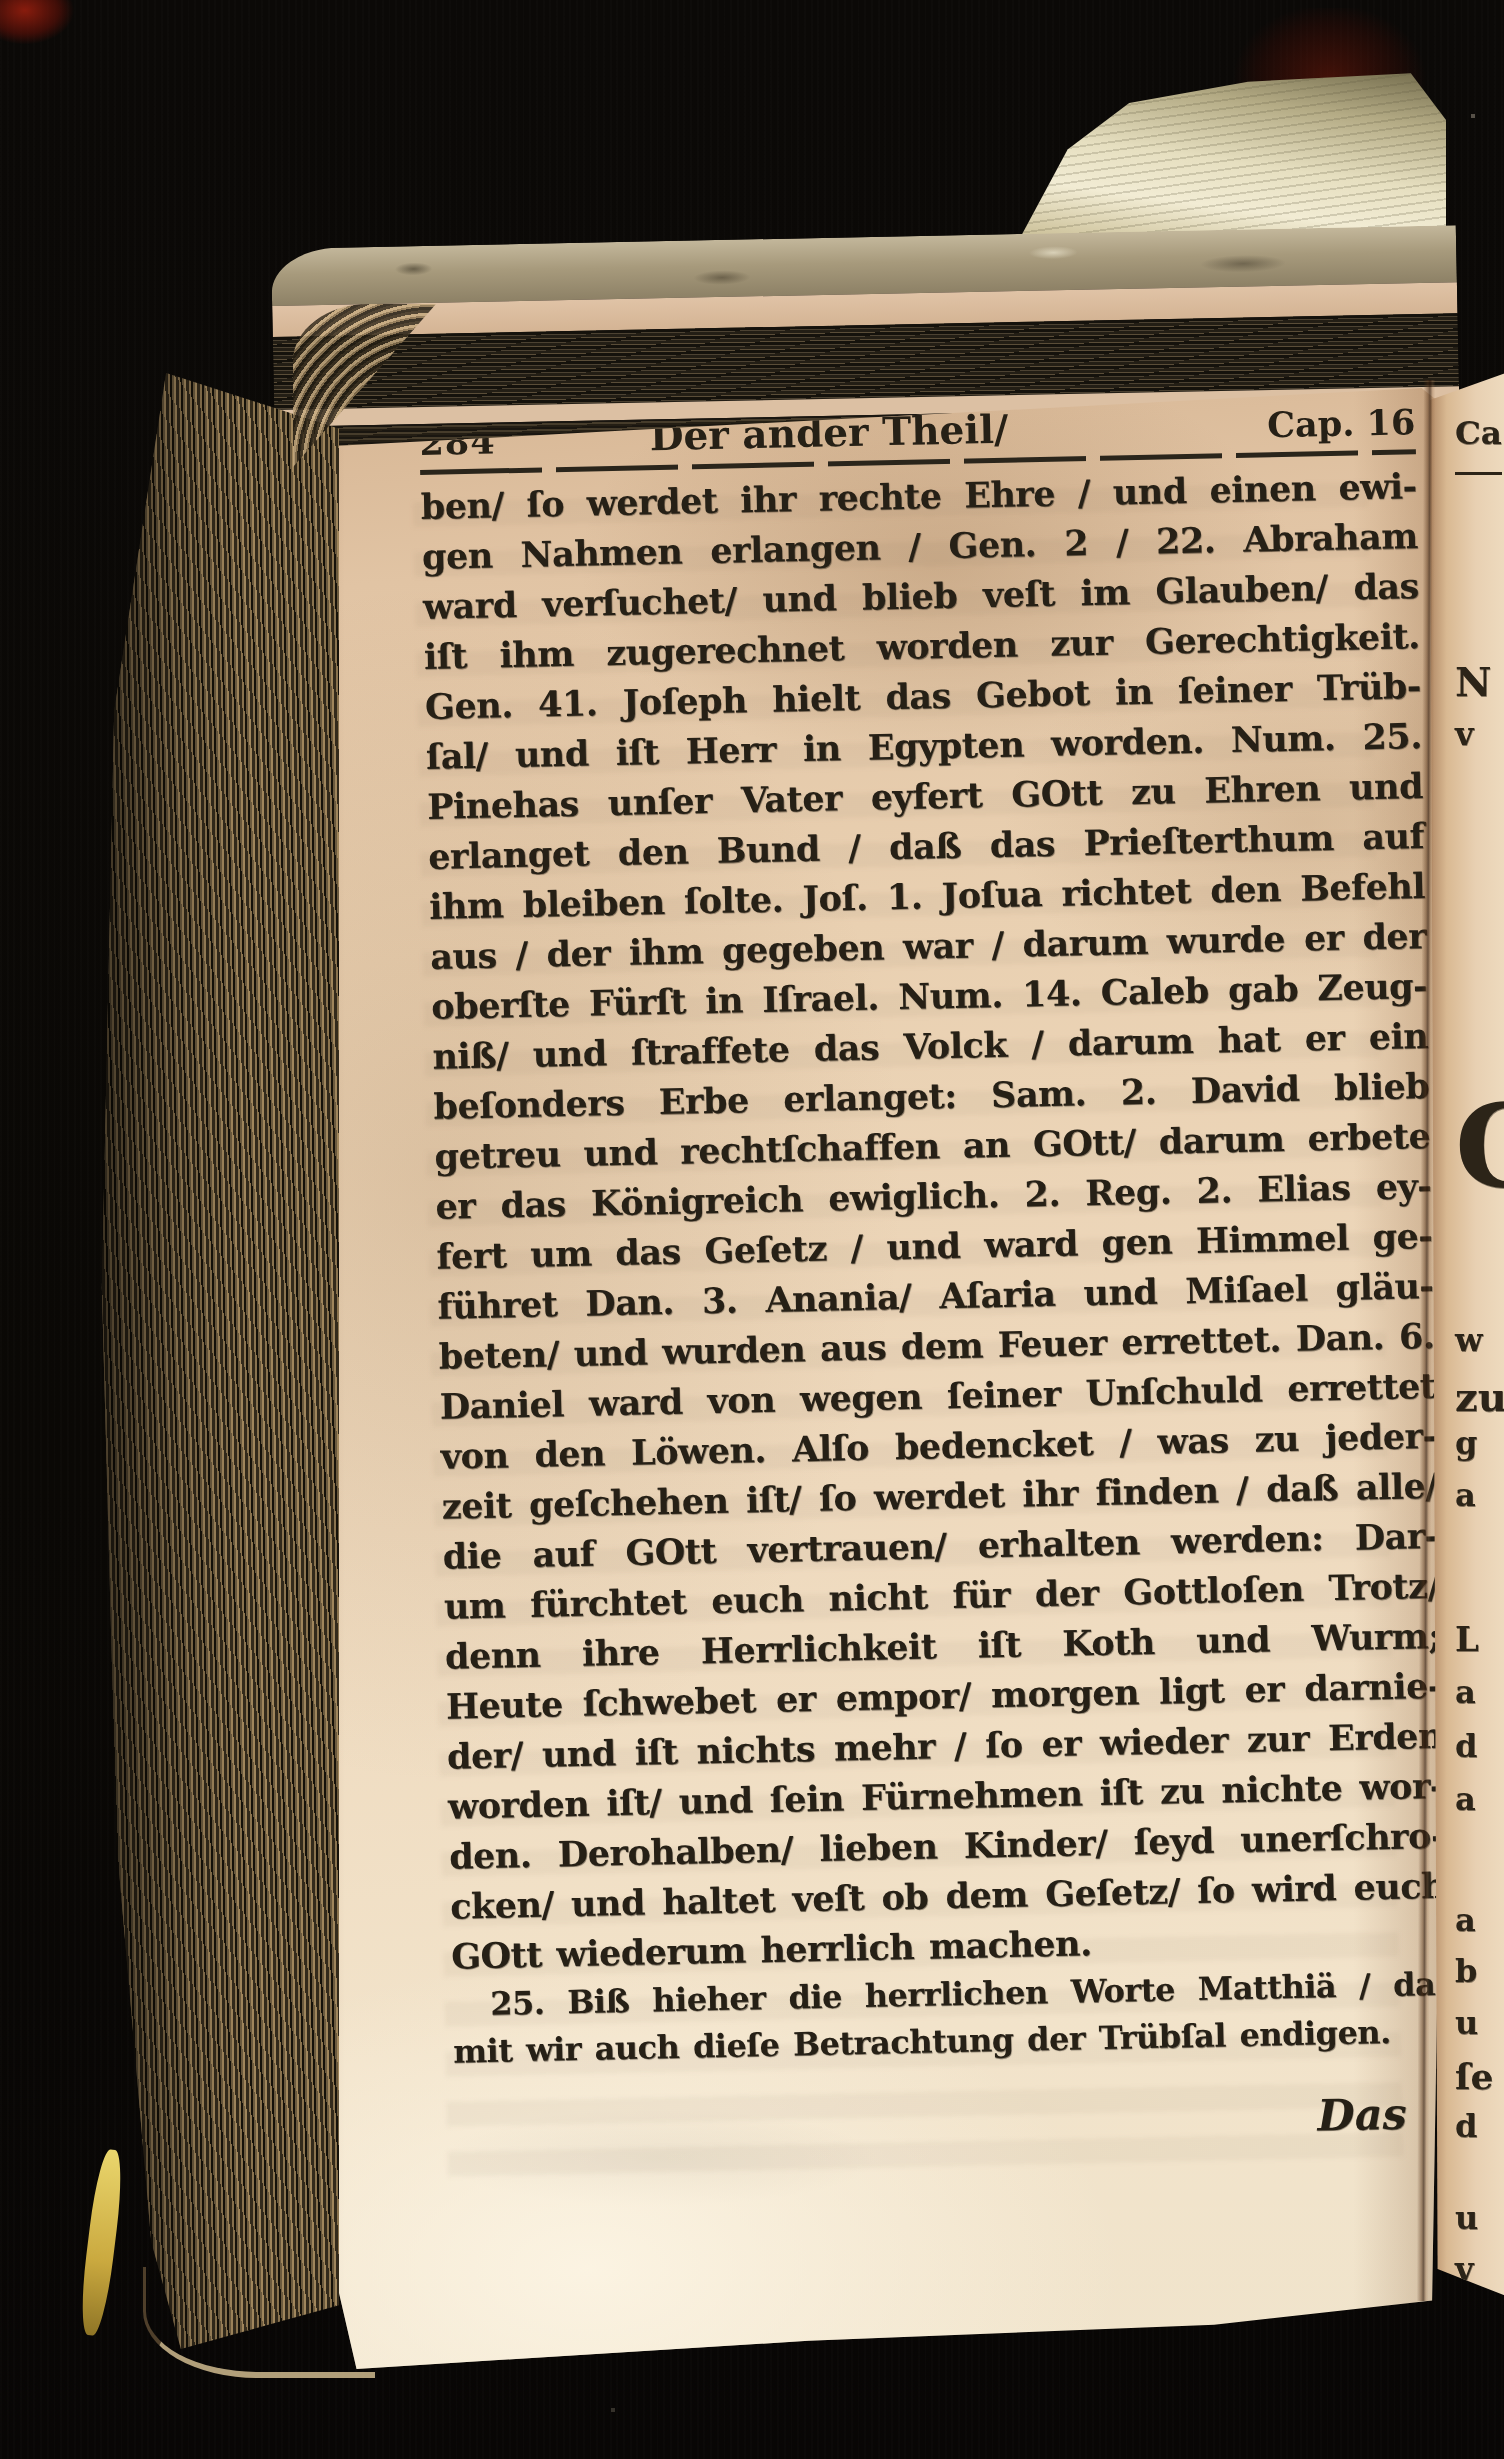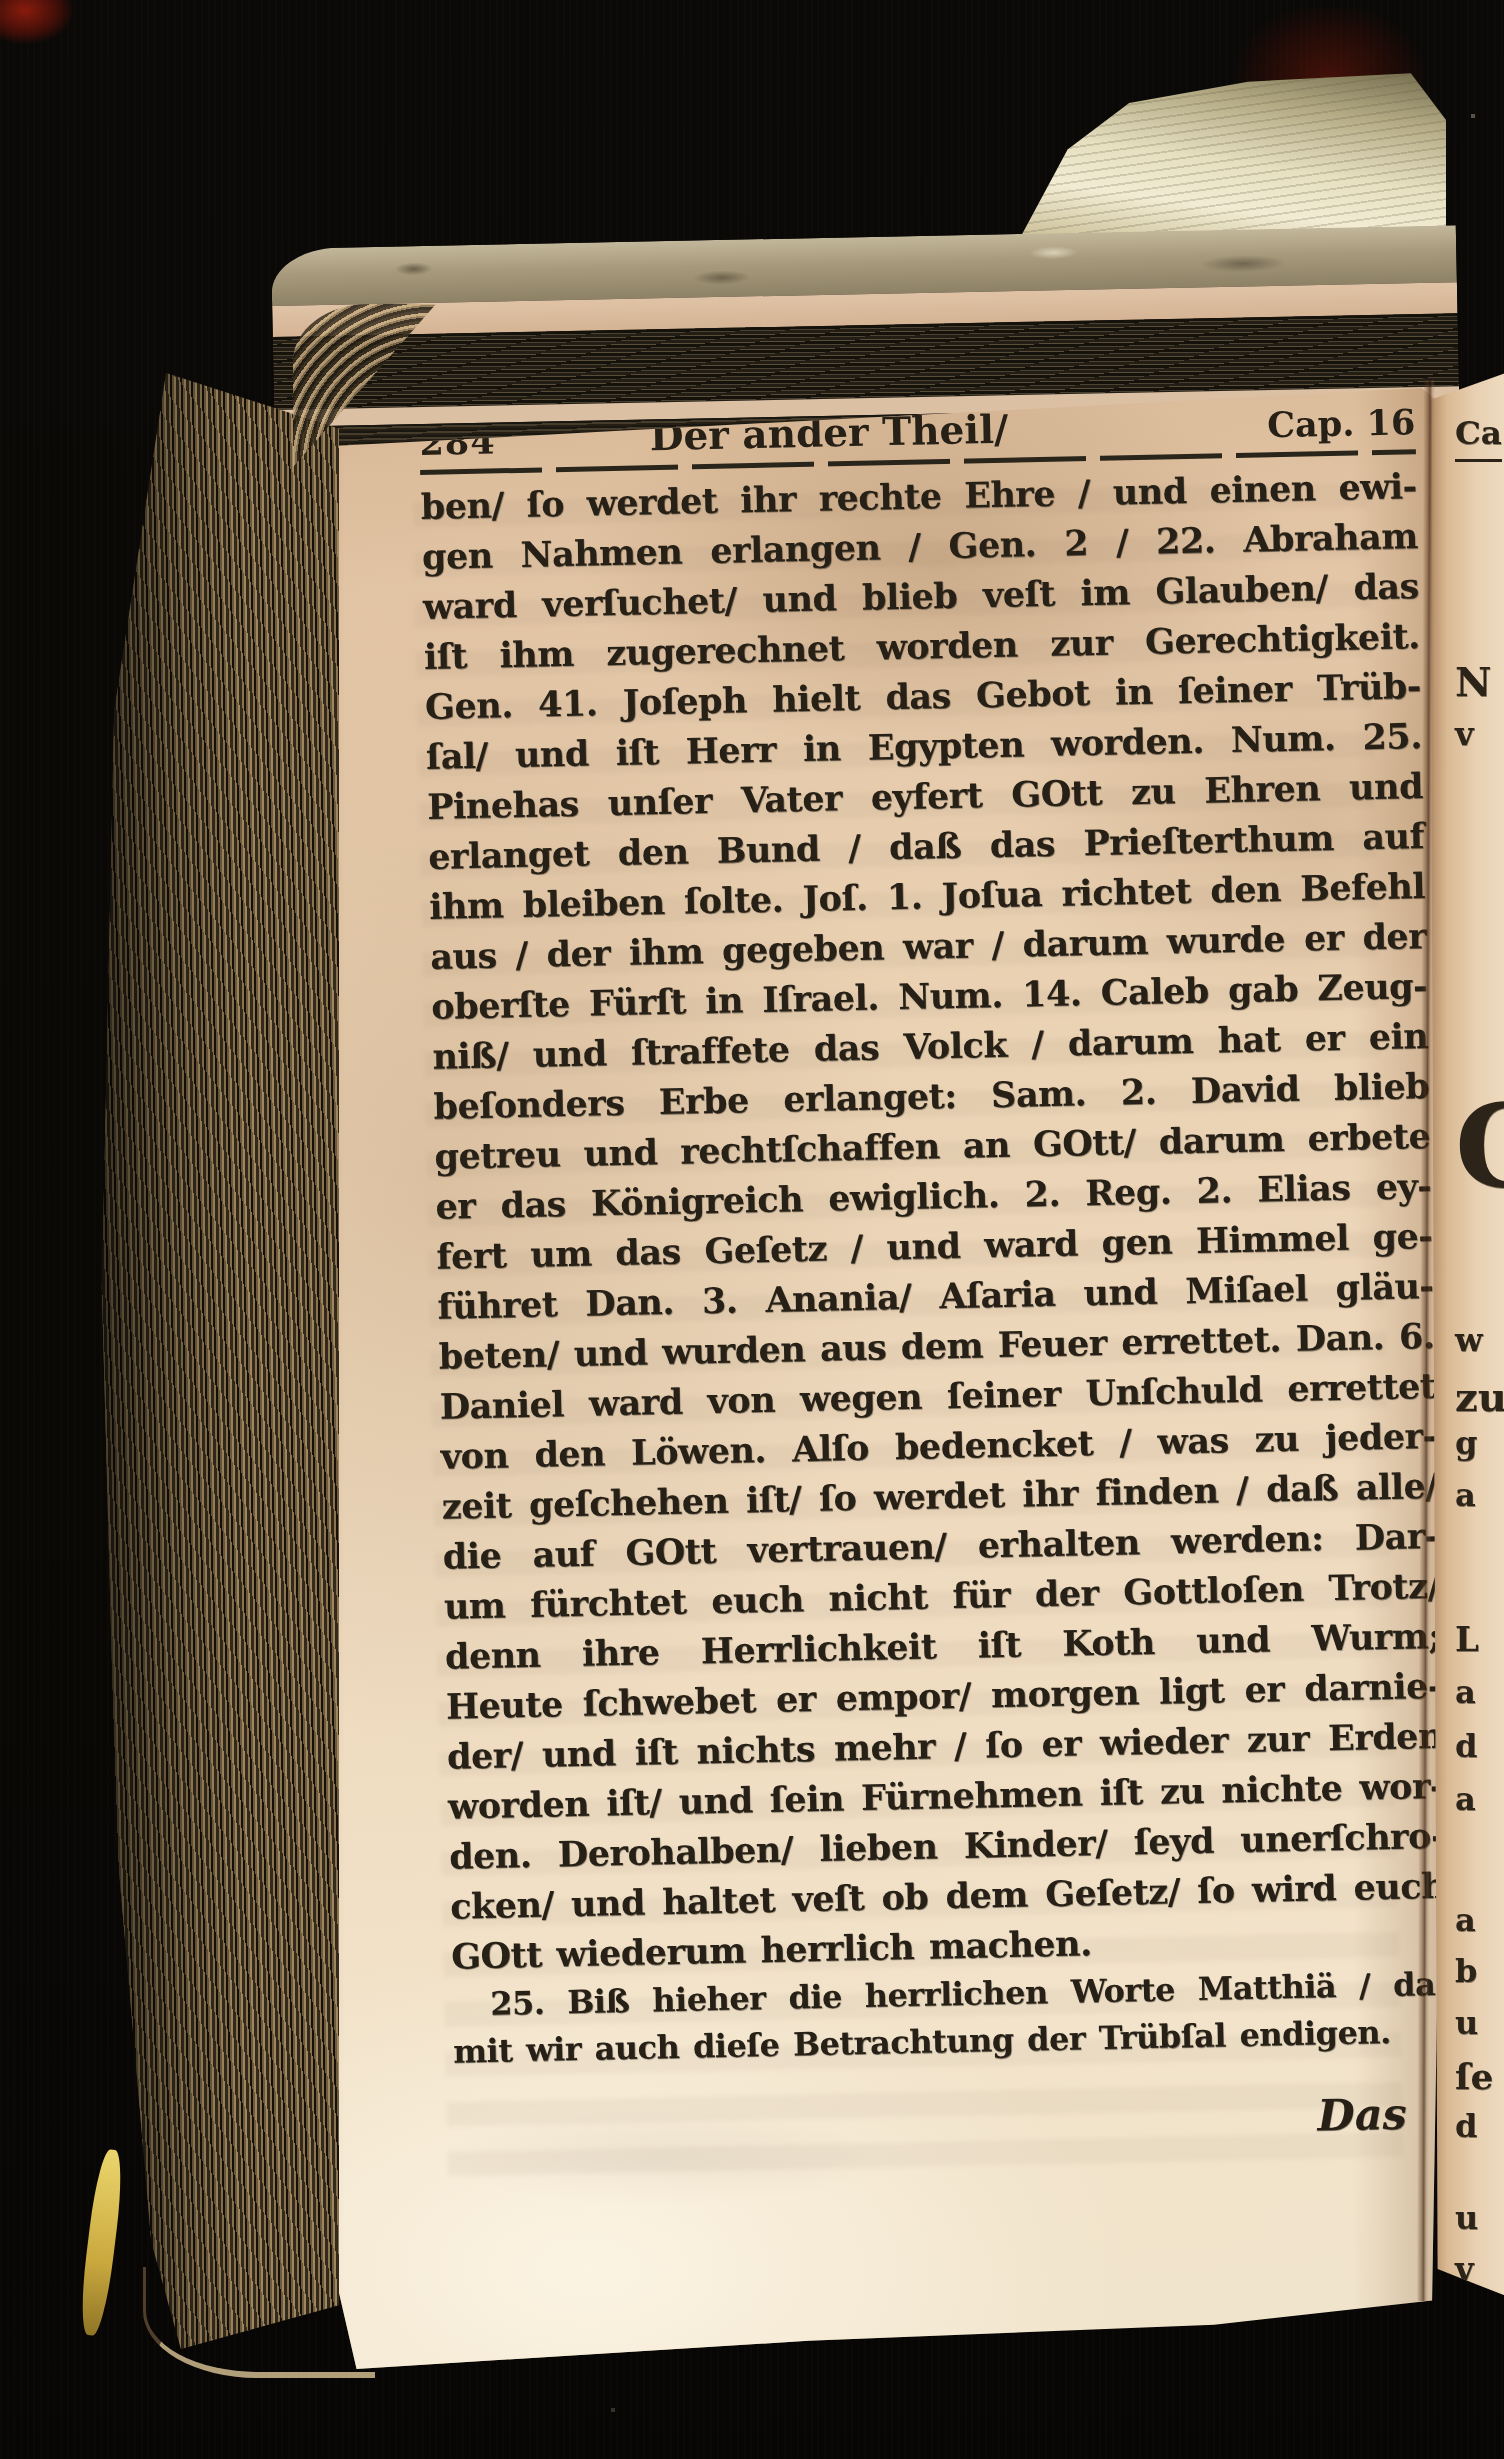--- a/index.html
+++ b/index.html
@@ -100,21 +100,21 @@
       border-bottom-left-radius:115px 67px;}
   .gilt{position:absolute;left:88px;top:2149px;width:27px;height:187px;border-radius:42%;
       background:linear-gradient(180deg,#ead66d,#caa93f 60%,#8f7526);transform:rotate(7deg);}
 
   
   .next-page{position:absolute;left:1430px;top:373px;width:76px;height:1923px;overflow:hidden;
       background:linear-gradient(90deg,#b28a66 0%,#d9b992 22%,#e8d0b2 60%,#eedbbf 100%);
       clip-path:polygon(0 1.4%, 100% 0, 100% 100%, 10% 98.6%);}
   .frag{position:absolute;left:25px;font-weight:700;color:#2c2418;white-space:nowrap;
       text-shadow:0.5px 0.7px 0.6px rgba(38,30,20,.5);}
-  .frag.ul{border-bottom:3.8px solid #2c2418;padding-bottom:7px;}
+  .frag.ul{border-bottom:3.8px solid #2c2418;padding-bottom:20px;}
 
   .gutter{position:absolute;left:1420px;top:380px;width:11.5px;height:1921px;
       background:linear-gradient(90deg, rgba(0,0,0,0), rgba(86,52,26,.45) 38%, rgba(46,24,10,.62) 55%, rgba(150,110,75,.28) 78%, rgba(0,0,0,0));
       transform:rotate(0.2deg);}
 </style>
 </head>
 <body>
 
 <div class="photo">
 

